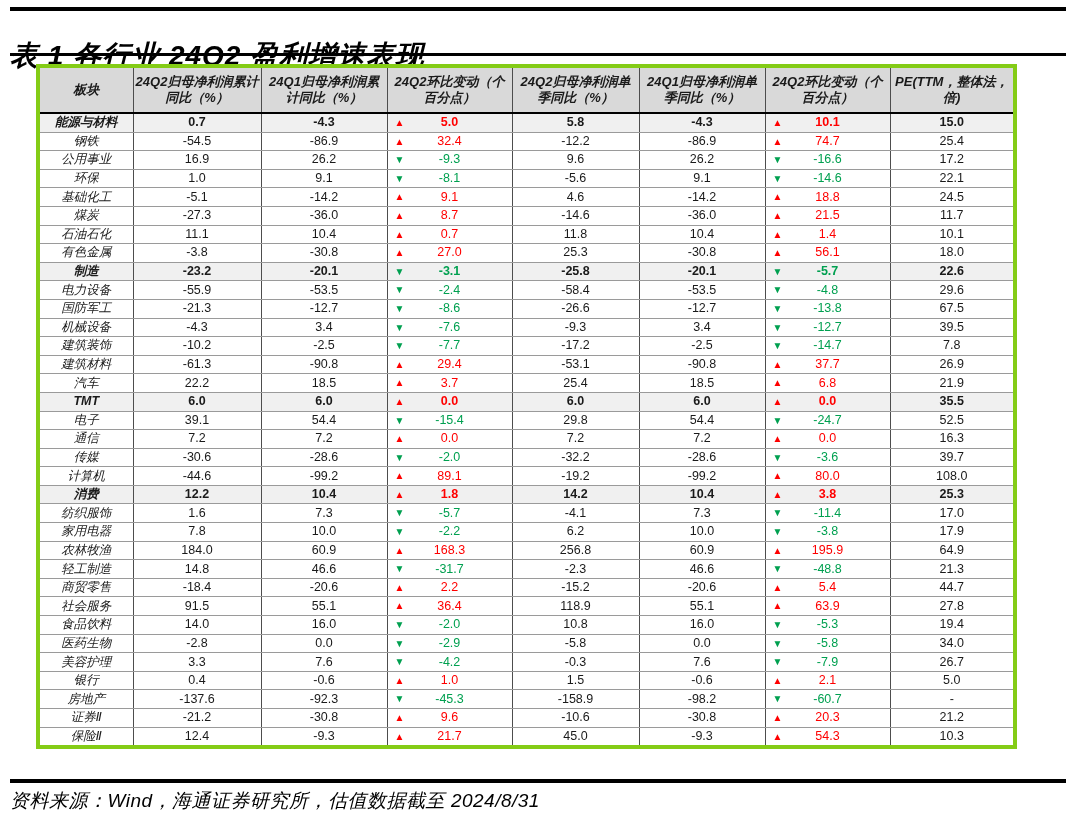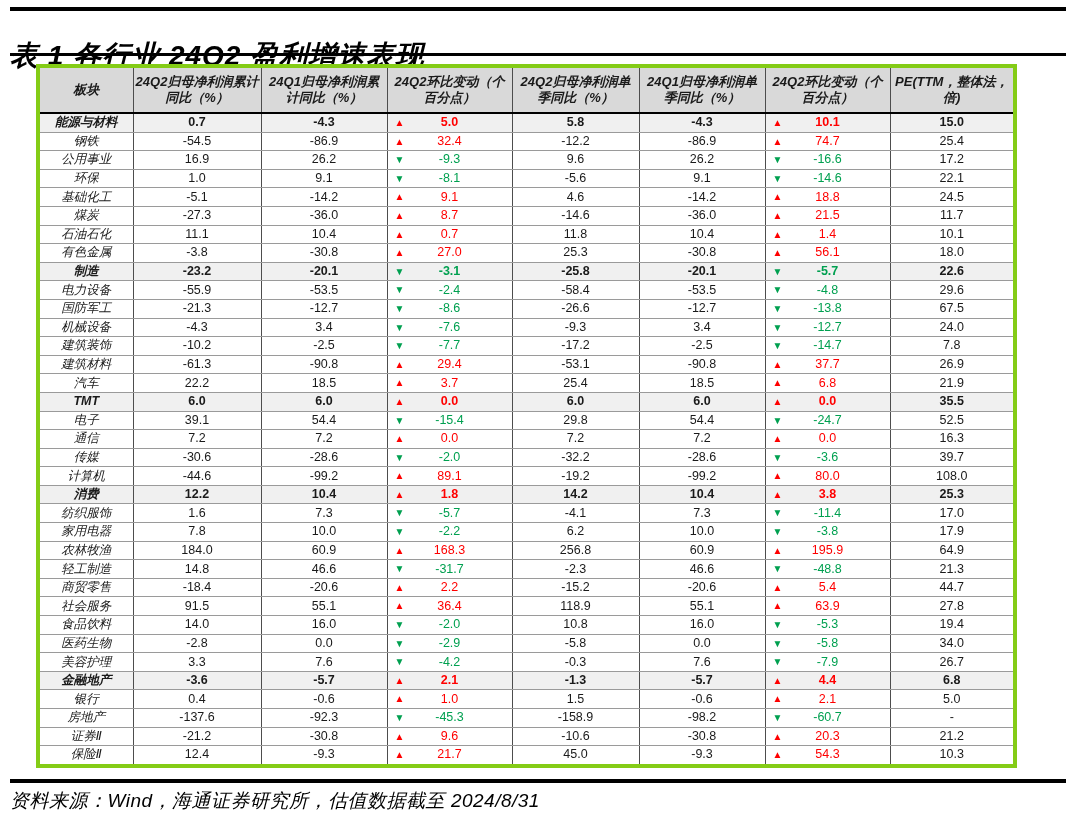--- a/index.html
+++ b/index.html
@@ -175,21 +175,21 @@
             <td class="">67.5</td>
           </tr>
           <tr>
             <td class="sector">机械设备</td>
             <td class="">-4.3</td>
             <td class="">3.4</td>
             <td class="chg down"><span class="arr">▼</span><span class="val">-7.6</span></td>
             <td class="">-9.3</td>
             <td class="">3.4</td>
             <td class="chg down"><span class="arr">▼</span><span class="val">-12.7</span></td>
-            <td class="">24.0</td>
+            <td class="">39.5</td>
           </tr>
           <tr>
             <td class="sector">建筑装饰</td>
             <td class="">-10.2</td>
             <td class="">-2.5</td>
             <td class="chg down"><span class="arr">▼</span><span class="val">-7.7</span></td>
             <td class="">-17.2</td>
             <td class="">-2.5</td>
             <td class="chg down"><span class="arr">▼</span><span class="val">-14.7</span></td>
             <td class="">7.8</td>
@@ -357,30 +357,20 @@
           <tr>
             <td class="sector">美容护理</td>
             <td class="">3.3</td>
             <td class="">7.6</td>
             <td class="chg down"><span class="arr">▼</span><span class="val">-4.2</span></td>
             <td class="">-0.3</td>
             <td class="">7.6</td>
             <td class="chg down"><span class="arr">▼</span><span class="val">-7.9</span></td>
             <td class="">26.7</td>
           </tr>
-          <tr class="section">
-            <td class="sector">金融地产</td>
-            <td class="">-3.6</td>
-            <td class="">-5.7</td>
-            <td class="chg up"><span class="arr">▲</span><span class="val">2.1</span></td>
-            <td class="">-1.3</td>
-            <td class="">-5.7</td>
-            <td class="chg up"><span class="arr">▲</span><span class="val">4.4</span></td>
-            <td class="">6.8</td>
-          </tr>
           <tr>
             <td class="sector">银行</td>
             <td class="">0.4</td>
             <td class="">-0.6</td>
             <td class="chg up"><span class="arr">▲</span><span class="val">1.0</span></td>
             <td class="">1.5</td>
             <td class="">-0.6</td>
             <td class="chg up"><span class="arr">▲</span><span class="val">2.1</span></td>
             <td class="">5.0</td>
           </tr>

